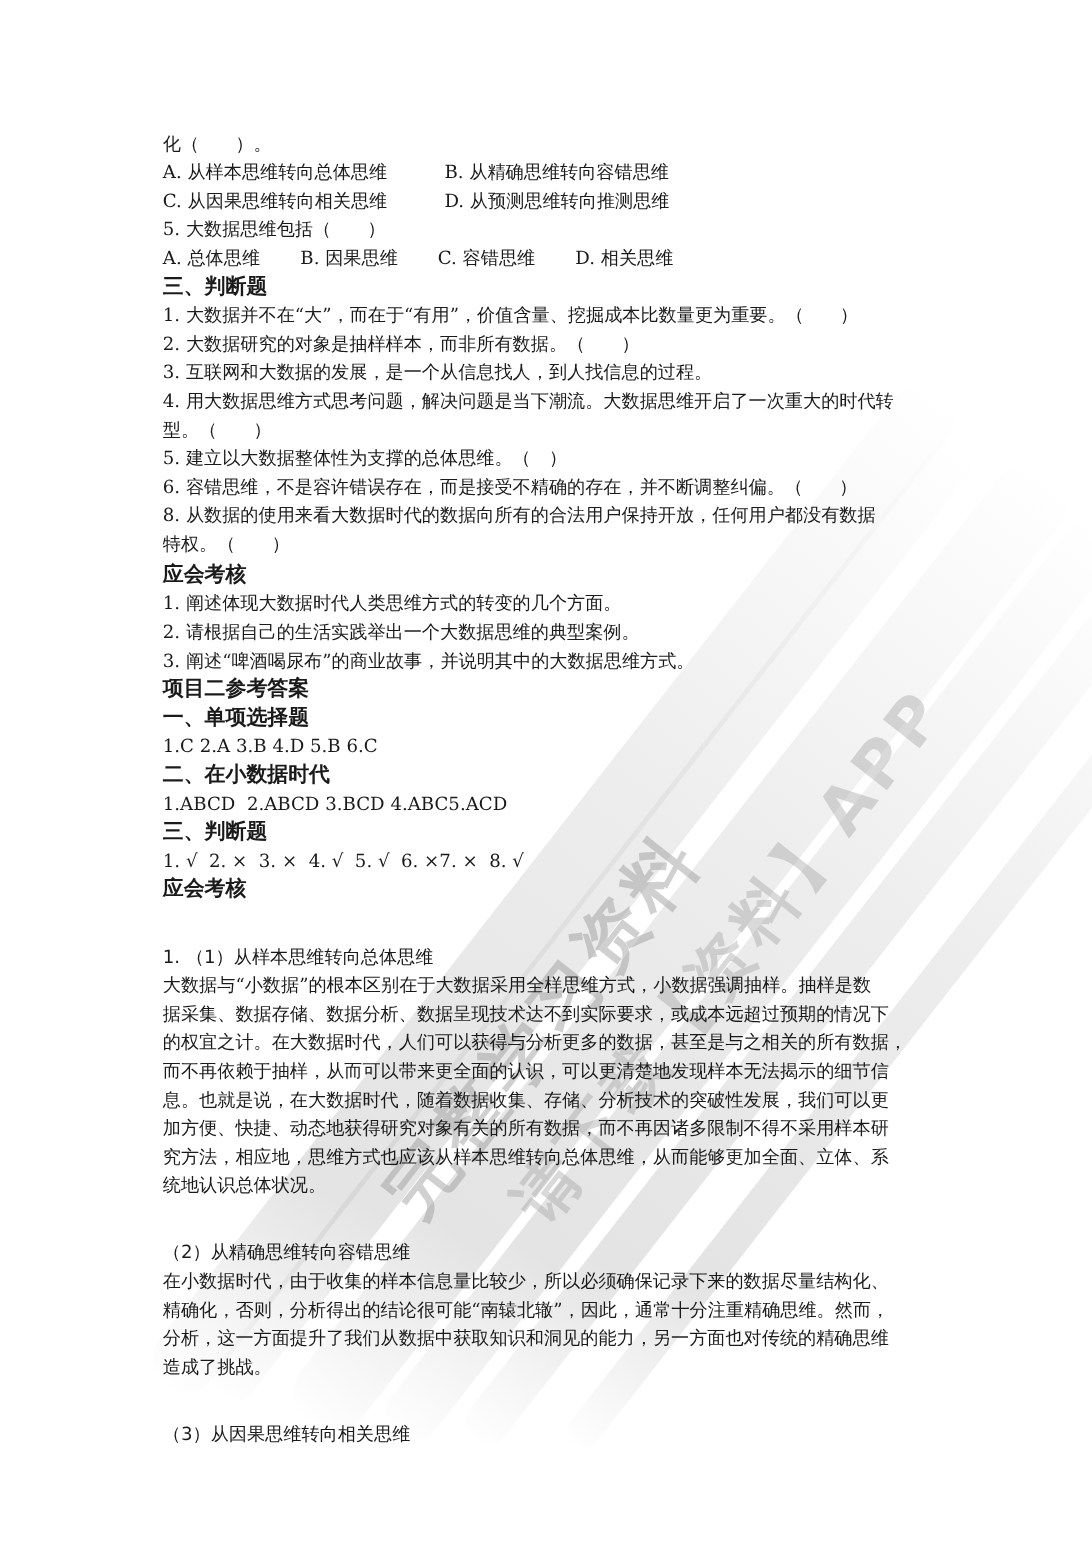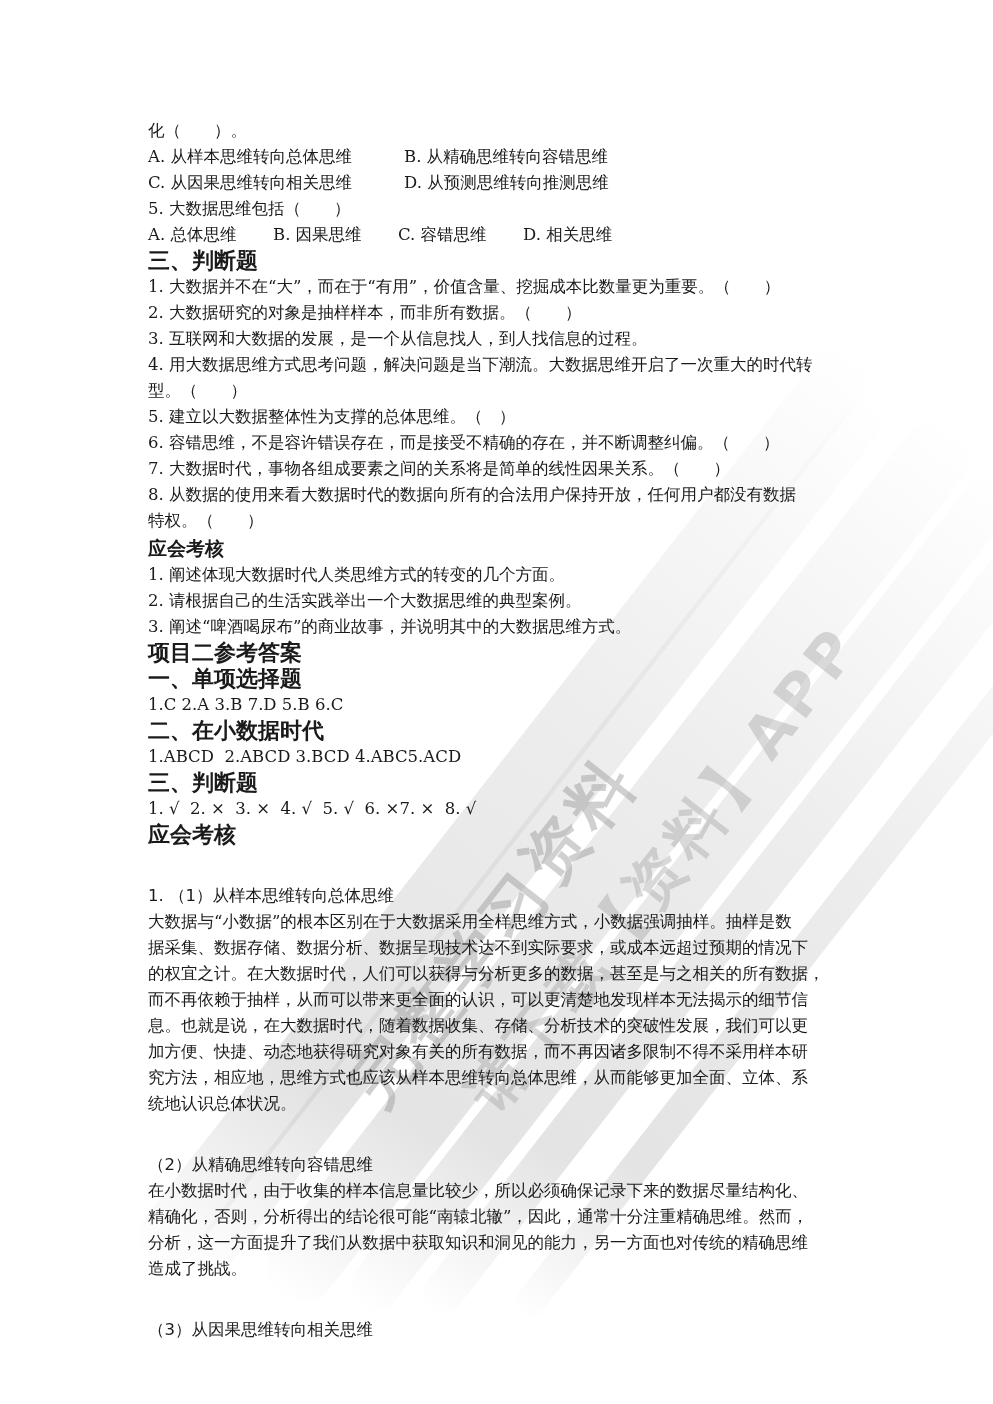--- a/index.html
+++ b/index.html
@@ -9,21 +9,21 @@
   .stroke { position: absolute; background: linear-gradient(90deg, rgba(200,200,200,0) 0%, rgba(205,205,205,0.55) 20%, rgba(215,215,215,0.45) 60%, rgba(200,200,200,0) 100%);
             transform-origin: left center; border-radius: 40px; }
   .wm-text { position: absolute; color: rgba(150,150,150,0.45); font-family: "DejaVu Sans", sans-serif; font-weight: bold;
              font-size: 64px; transform: rotate(-52deg); transform-origin: left top; white-space: nowrap; letter-spacing: 6px; }
   .wm-text2 { position: absolute; color: rgba(160,160,160,0.40); font-family: "DejaVu Sans", sans-serif; font-weight: bold;
              font-size: 58px; transform: rotate(-52deg); transform-origin: left top; white-space: nowrap; letter-spacing: 6px; }
   .page { position: absolute; left: 148px; top: 118px; width: 700px; }
   .line { height: 26px; line-height: 26px; font-size: 16.5px; white-space: nowrap; position: relative; }
   .sans { font-family: "DejaVu Sans", "Liberation Sans", sans-serif; margin-top: 35px; }
   .h-big { font-size: 19px; font-weight: bold; font-family: "DejaVu Sans", sans-serif; height: 28px; line-height: 28px; }
-  .h-sec { font-size: 22px; font-weight: bold; font-family: Liberation Sans, sans-serif; }
+  .h-sec { font-size: 19px; font-weight: bold; font-family: Liberation Sans, sans-serif; }
   .center { text-align: left; width: 700px; }
   .opt { display: inline-block; }
   .col2 > span { display: inline-block; }
   .col2 .c1 { width: 256px; }
   .col4 .c1 { width: 125px; } .col4 .c2 { width: 125px; } .col4 .c3 { width: 125px; }
 </style>
 </head>
 <body>
 
 <div class="watermark">
@@ -52,32 +52,31 @@
   </div>
 
   <div class="line h-sec">三、判断题</div>
   <div class="line">1. 大数据并不在“大”，而在于“有用”，价值含量、挖掘成本比数量更为重要。（　　）</div>
   <div class="line">2. 大数据研究的对象是抽样样本，而非所有数据。（　　）</div>
   <div class="line">3. 互联网和大数据的发展，是一个从信息找人，到人找信息的过程。</div>
   <div class="line">4. 用大数据思维方式思考问题，解决问题是当下潮流。大数据思维开启了一次重大的时代转</div>
   <div class="line">型。（　　）</div>
   <div class="line">5. 建立以大数据整体性为支撑的总体思维。（　）</div>
   <div class="line">6. 容错思维，不是容许错误存在，而是接受不精确的存在，并不断调整纠偏。（　　）</div>
-  <div class="line">7. 大数据时代，事物各组成要素之间的关系将是简单的线性因果关系。（　　）</div>
   <div class="line">8.  从数据的使用来看大数据时代的数据向所有的合法用户保持开放，任何用户都没有数据</div>
   <div class="line">特权。（　　）</div>
 
   <div class="line h-big">应会考核</div>
   <div class="line">1. 阐述体现大数据时代人类思维方式的转变的几个方面。</div>
   <div class="line">2. 请根据自己的生活实践举出一个大数据思维的典型案例。</div>
   <div class="line">3. 阐述“啤酒喝尿布”的商业故事，并说明其中的大数据思维方式。</div>
 
   <div class="line h-sec center">项目二参考答案</div>
   <div class="line h-sec">一、单项选择题</div>
-  <div class="line" style="white-space:pre;">1.C 2.A 3.B 7.D 5.B 6.C</div>
+  <div class="line" style="white-space:pre;">1.C 2.A 3.B 4.D 5.B 6.C</div>
   <div class="line h-sec">二、在小数据时代</div>
   <div class="line" style="white-space:pre;">1.ABCD  2.ABCD 3.BCD 4.ABC5.ACD</div>
   <div class="line h-sec">三、判断题</div>
   <div class="line" style="white-space:pre;">1. √  2. ×  3. ×  4. √  5. √  6. ×7. ×  8. √</div>
   <div class="line h-sec">应会考核</div>
   <div class="line sans">1. （1）从样本思维转向总体思维</div>
   <div class="line">大数据与“小数据”的根本区别在于大数据采用全样思维方式，小数据强调抽样。抽样是数</div>
   <div class="line">据采集、数据存储、数据分析、数据呈现技术达不到实际要求，或成本远超过预期的情况下</div>
   <div class="line">的权宜之计。在大数据时代，人们可以获得与分析更多的数据，甚至是与之相关的所有数据，</div>
   <div class="line">而不再依赖于抽样，从而可以带来更全面的认识，可以更清楚地发现样本无法揭示的细节信</div>

